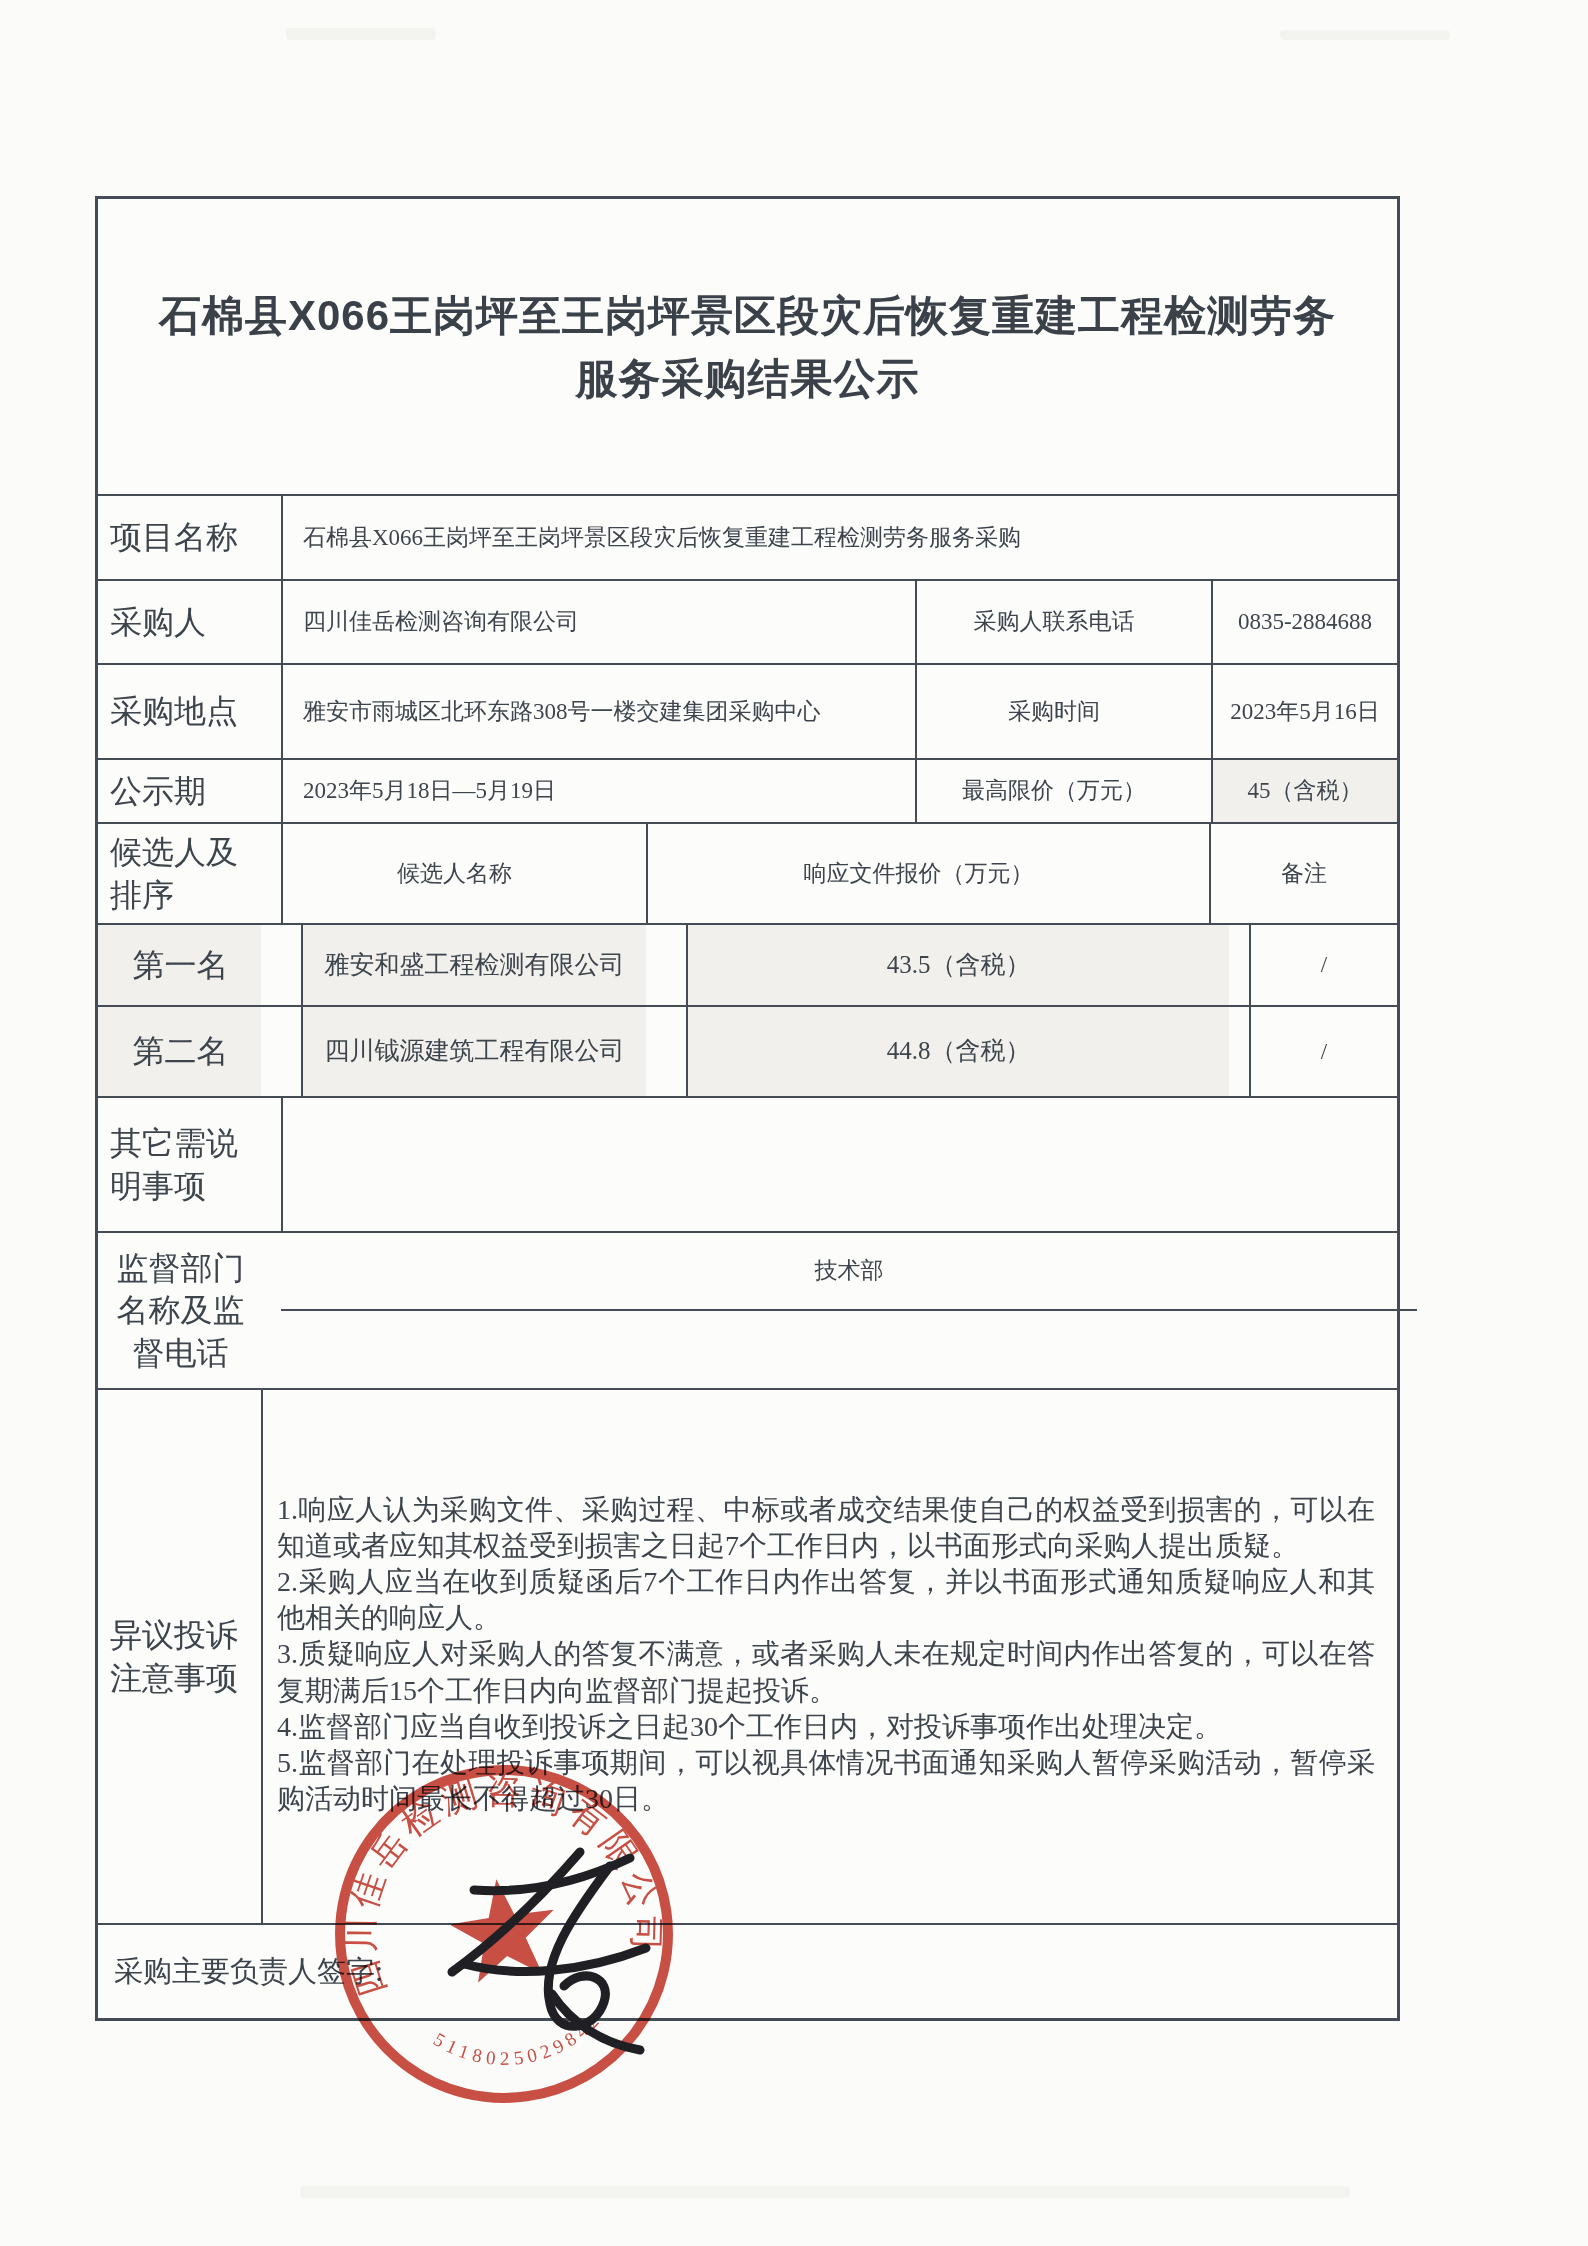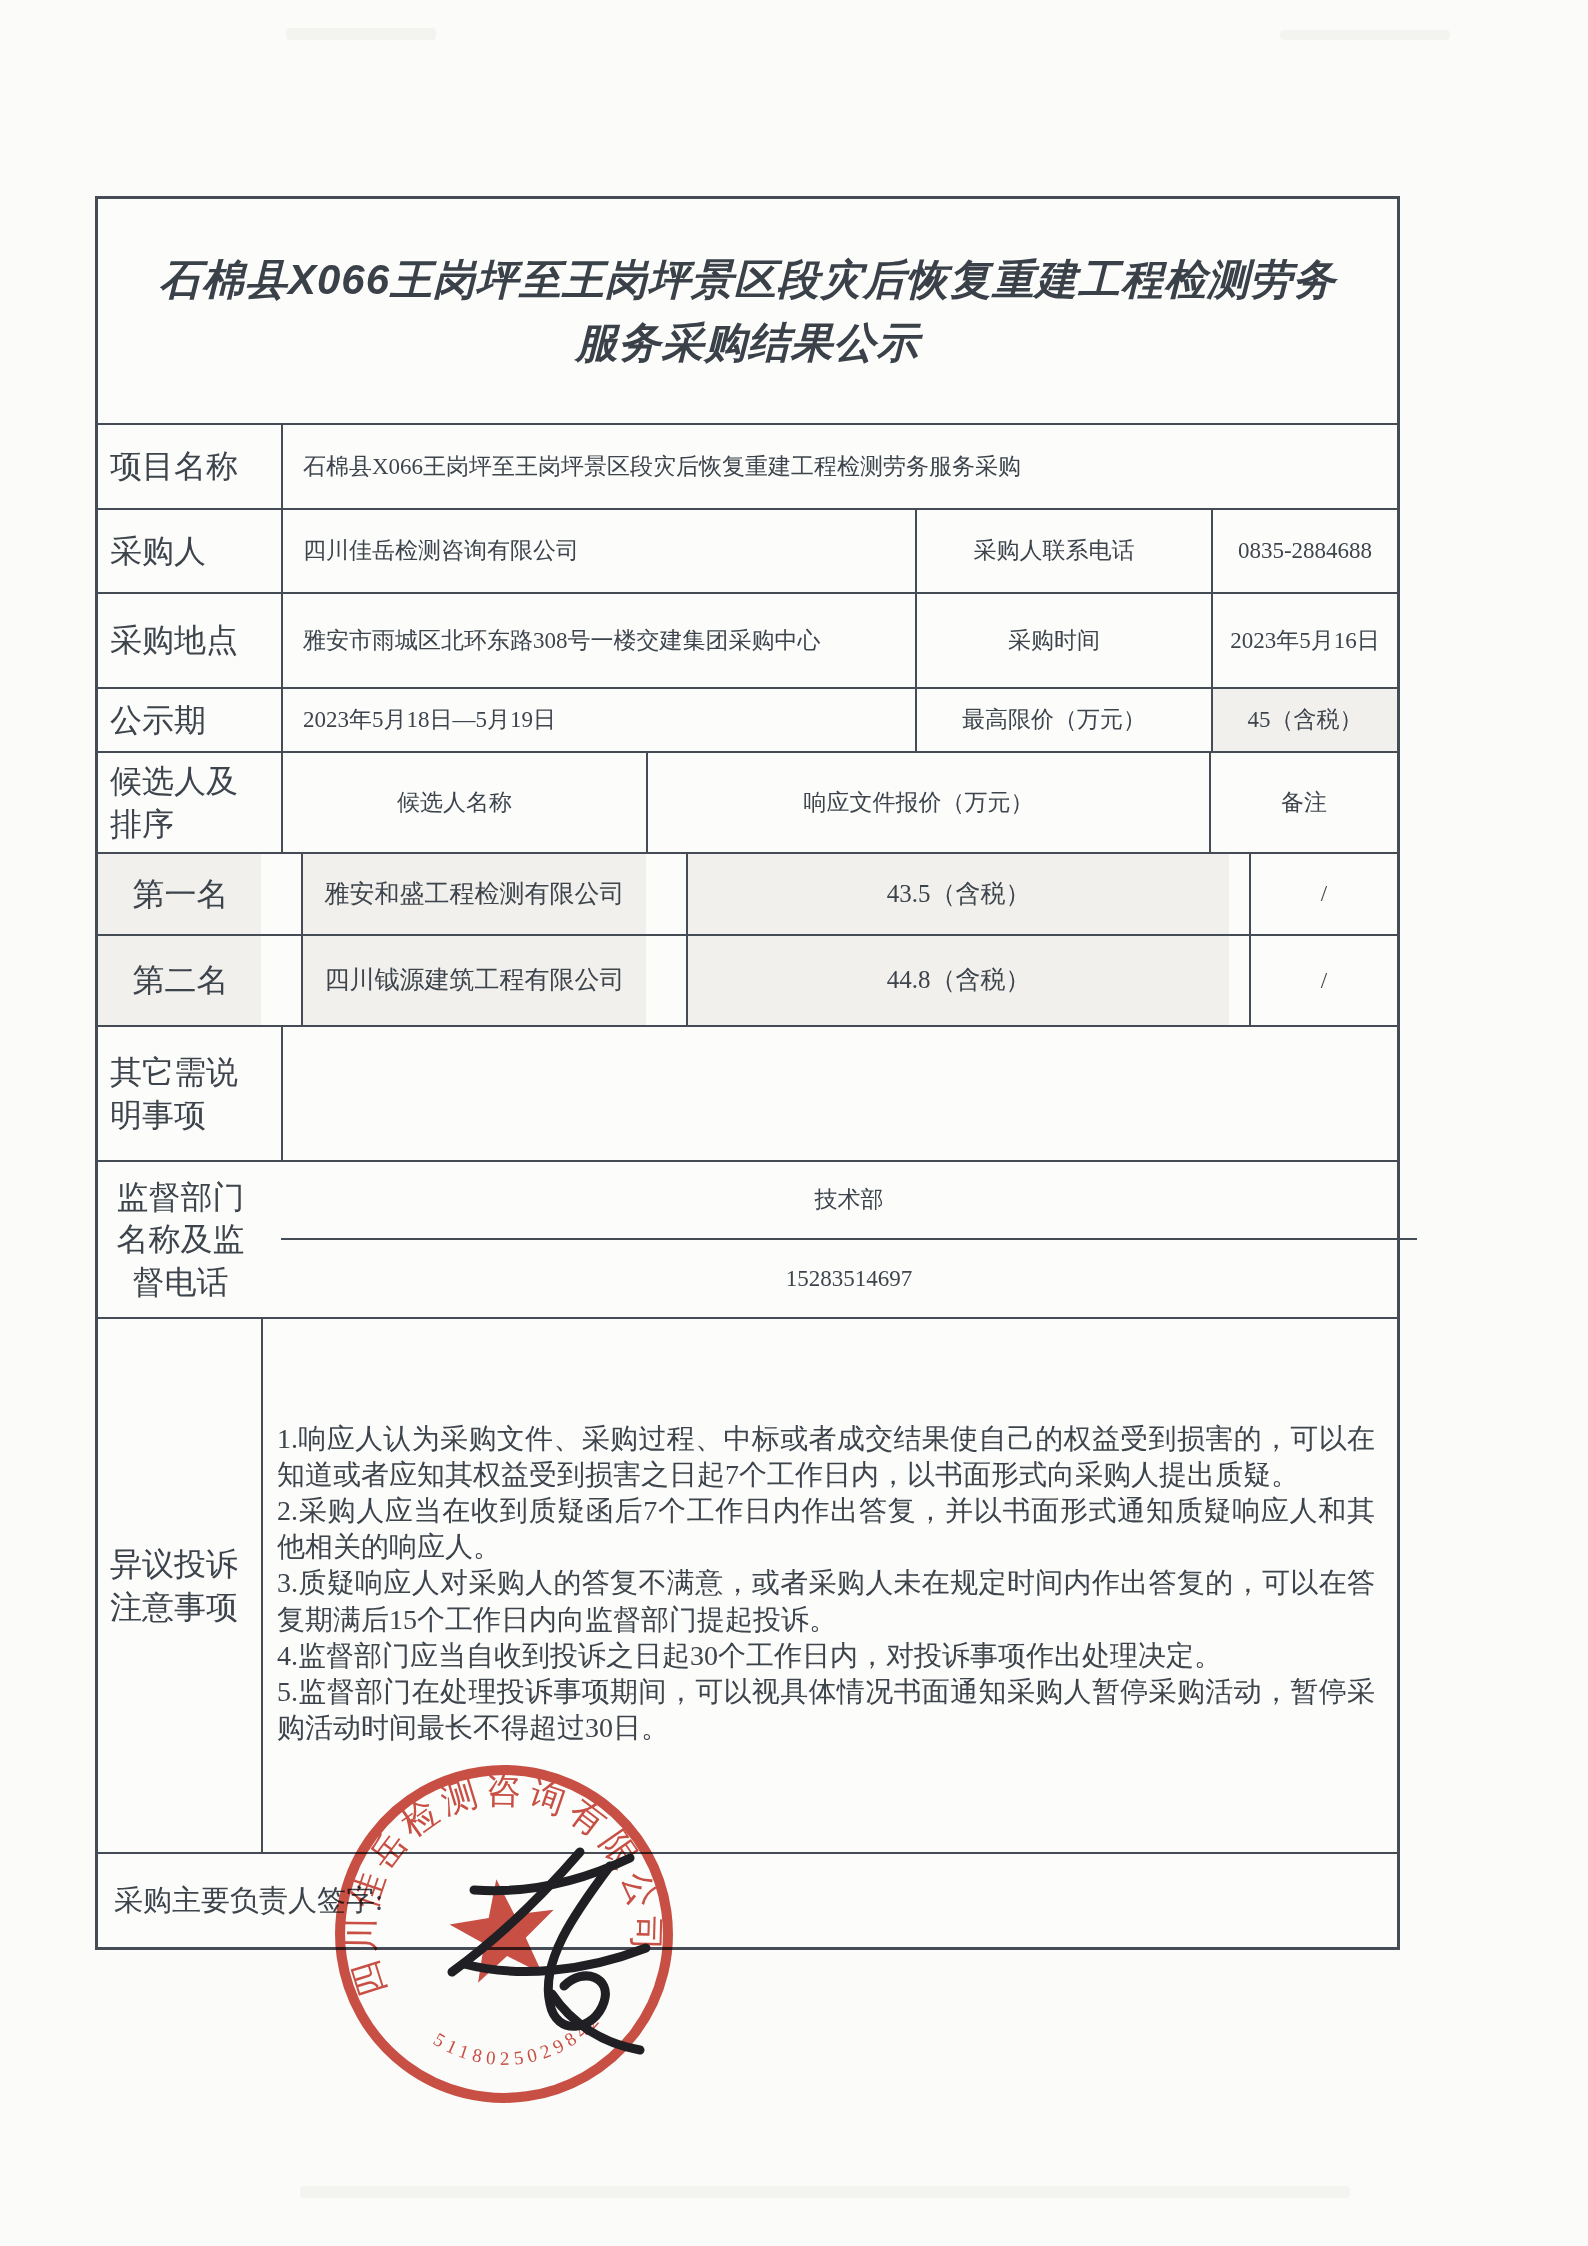--- a/index.html
+++ b/index.html
@@ -19,21 +19,21 @@
   .row:first-child{border-top:none;}
   .cell{box-sizing:border-box;border-left:2px solid #454c55;display:flex;align-items:center;}
   .cell:first-child{border-left:none;}
   .label-cell{width:163px;flex:none;padding:6px 10px 6px 12px;font-size:32px;line-height:1.32;}
   .grow{flex:1;}
   .pad-left{padding-left:20px;padding-right:14px;}
   .center{justify-content:center;text-align:center;}
   .fs-body{font-size:23px;line-height:1.3;margin-left:20px;}
   .fs-small{font-size:25px;line-height:1.3;margin-left:40px;}
 
-  .title-row{height:224px;align-items:center;justify-content:center;font-style:italic;}
+  .title-row{height:295px;align-items:center;justify-content:center;}
   .title-text{
     width:100%;text-align:center;font-family:"Liberation Sans","DejaVu Sans",sans-serif;
     font-weight:bold;font-size:42px;line-height:1.5;color:#3a4149;letter-spacing:1px;
   }
   .r-project{height:85px;}
   .r-purchaser{height:84px;}
   .r-location{height:95px;}
   .r-publicity{height:64px;}
   .r-candhead{height:101px;}
   .r-cand1{height:82px;}
@@ -134,21 +134,20 @@
 
   <div class="row r-other">
     <div class="cell label-cell">其它需说明事项</div>
     <div class="cell grow pad-left fs-body"></div>
   </div>
 
   <div class="row r-supervision">
     <div class="cell label-cell center" style="text-align:center;justify-content:center;">监督部门名称及监督电话</div>
     <div class="sup-col">
       <div class="cell sup-top center fs-body">技术部</div>
-      <div class="cell sup-bottom center fs-body">15283514697</div>
     </div>
   </div>
 
   <div class="row r-objection">
     <div class="cell label-cell objection-label">异议投诉注意事项</div>
     <div class="objection-body">
       <div>1.响应人认为采购文件、采购过程、中标或者成交结果使自己的权益受到损害的，可以在知道或者应知其权益受到损害之日起7个工作日内，以书面形式向采购人提出质疑。</div>
       <div>2.采购人应当在收到质疑函后7个工作日内作出答复，并以书面形式通知质疑响应人和其他相关的响应人。</div>
       <div>3.质疑响应人对采购人的答复不满意，或者采购人未在规定时间内作出答复的，可以在答复期满后15个工作日内向监督部门提起投诉。</div>
       <div>4.监督部门应当自收到投诉之日起30个工作日内，对投诉事项作出处理决定。</div>

